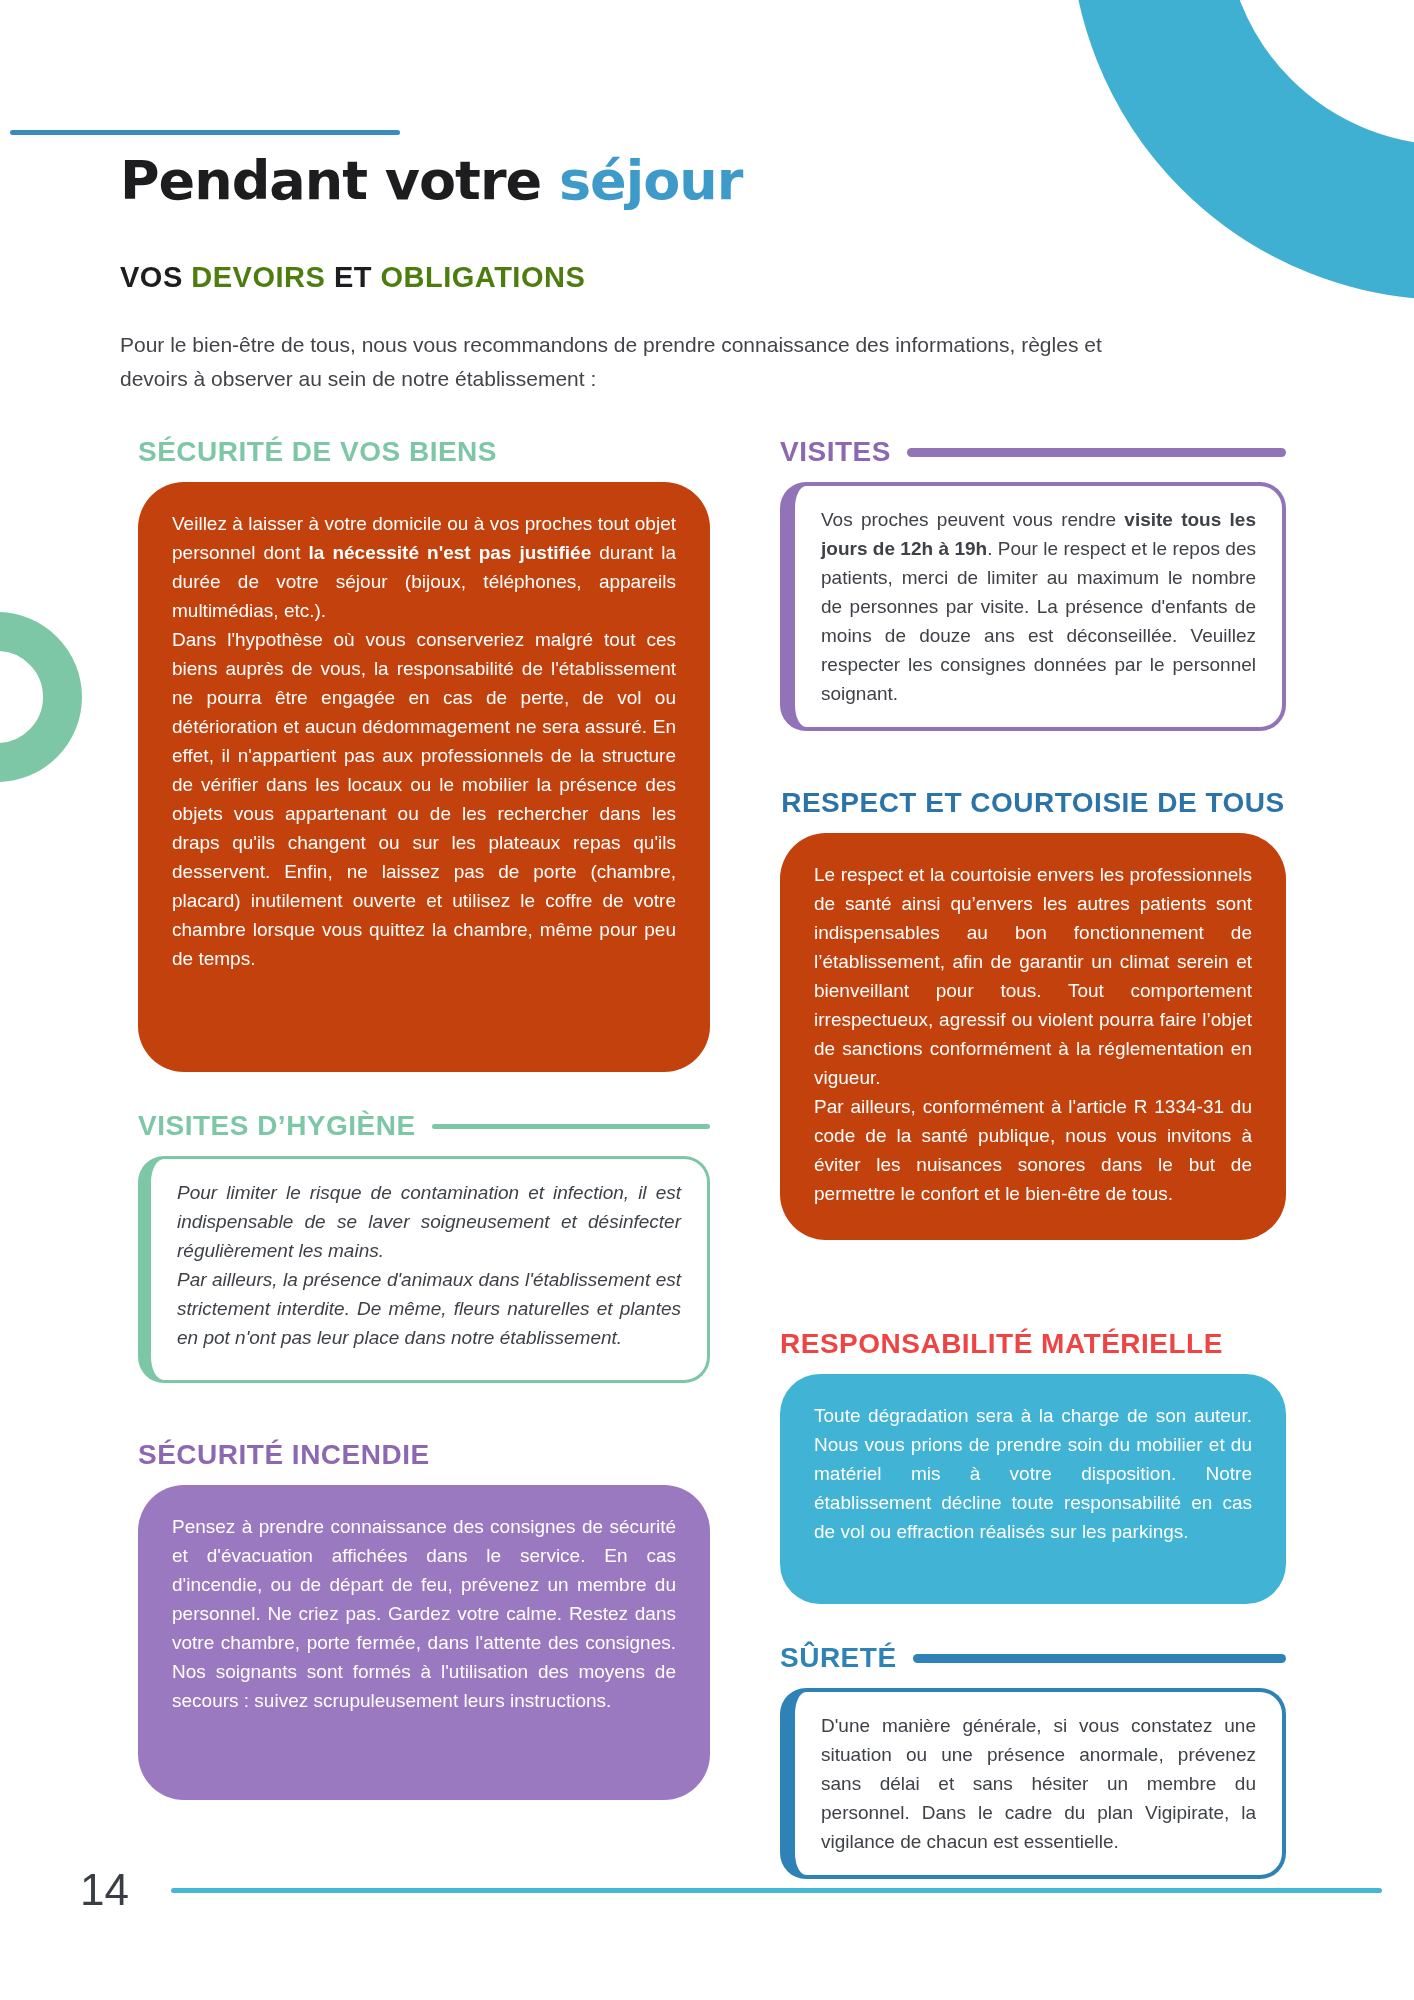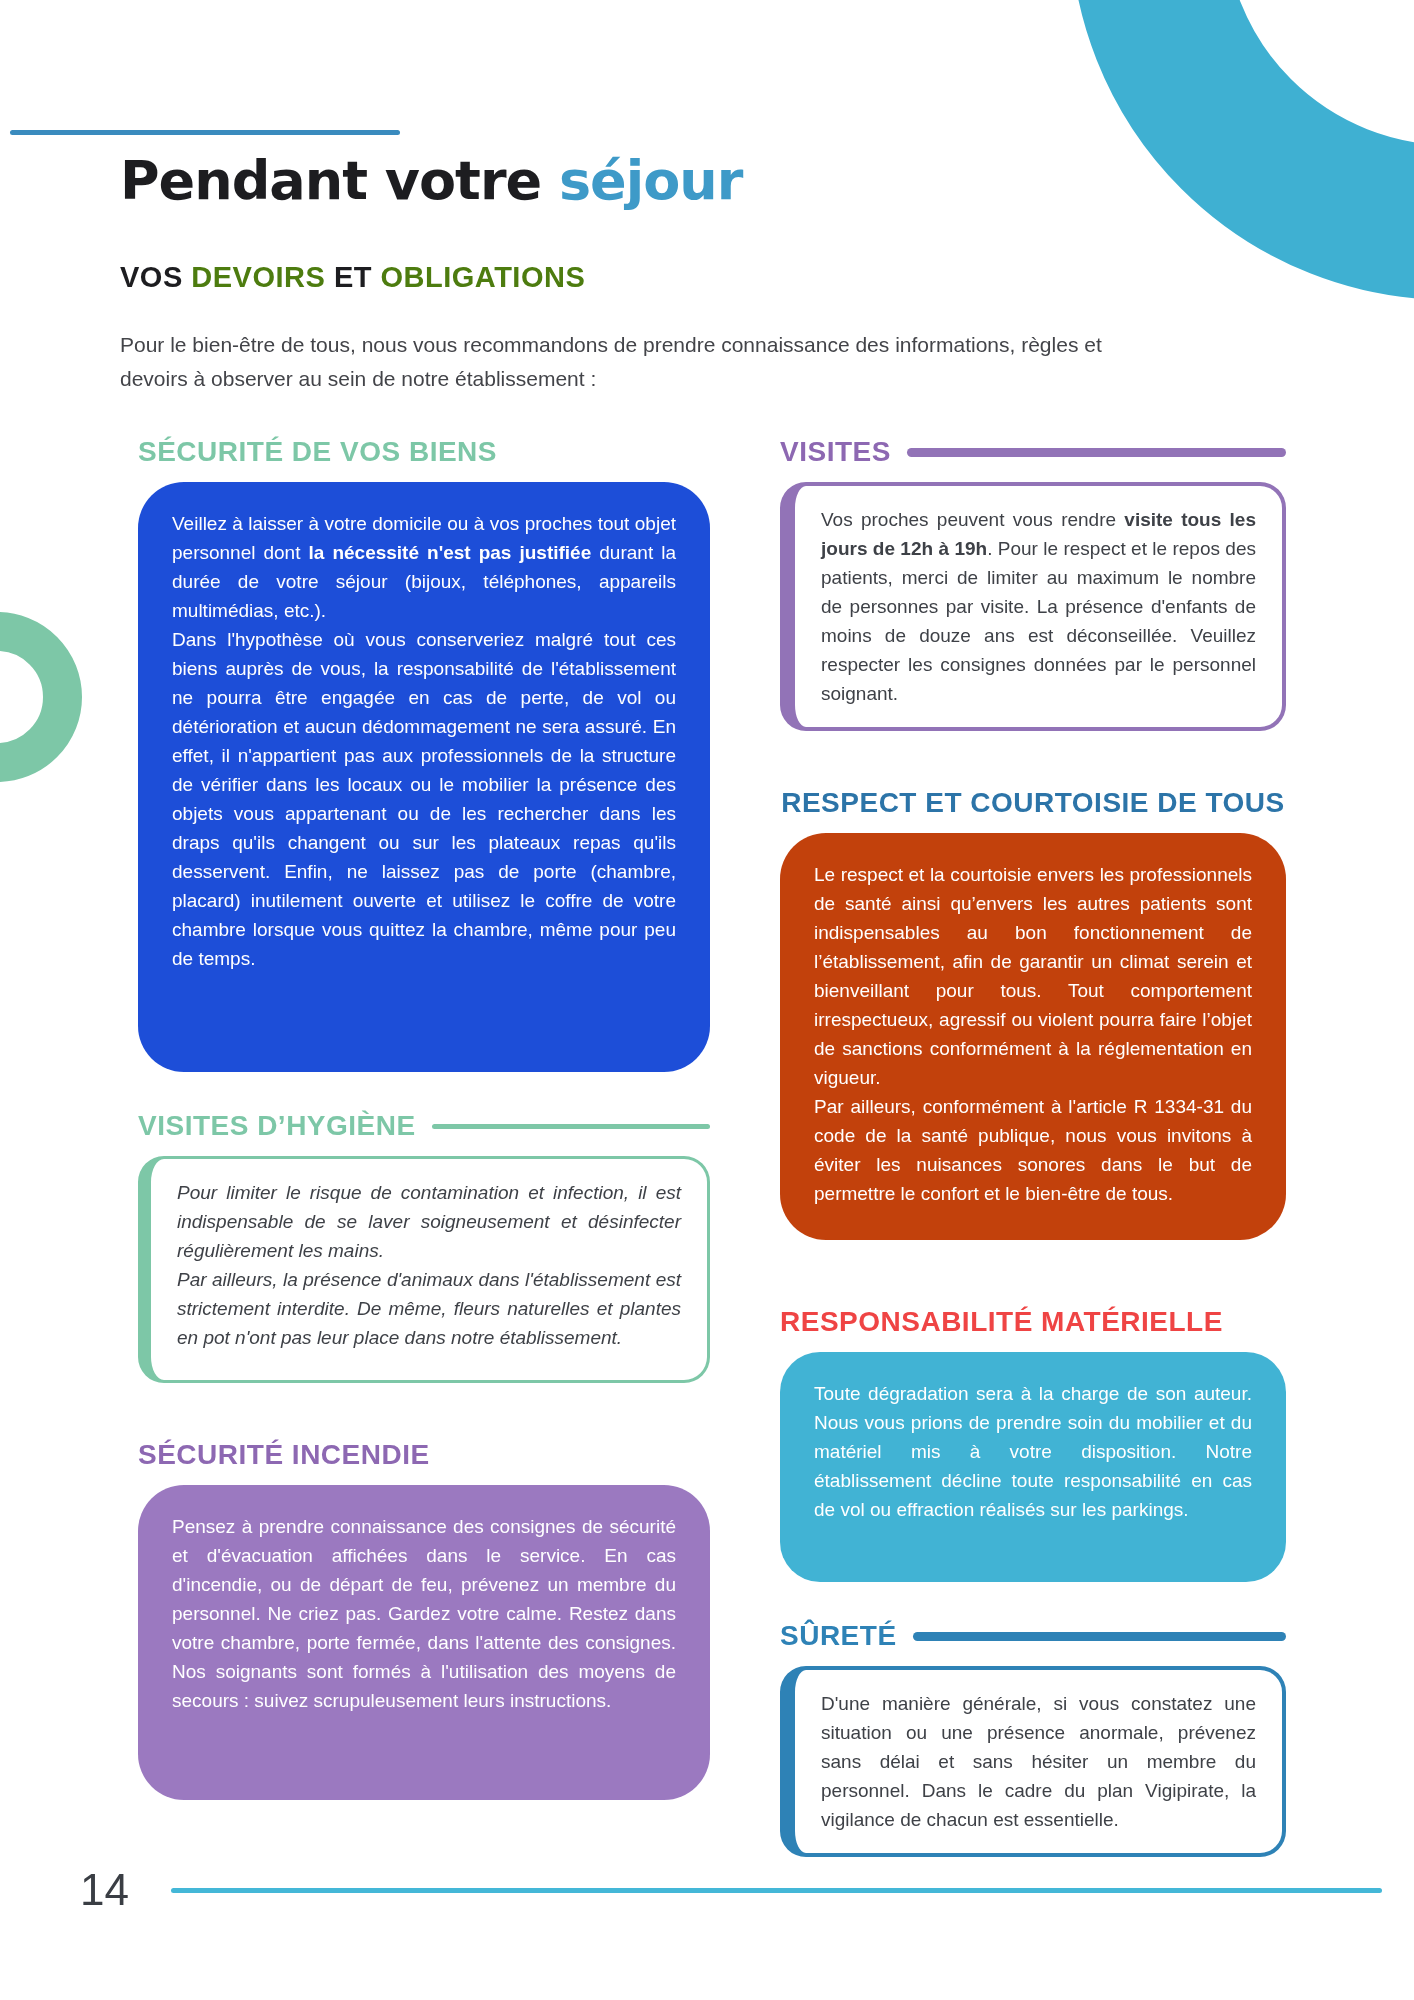--- a/index.html
+++ b/index.html
@@ -41,33 +41,33 @@
   .h-row { display:flex; align-items:center; gap:16px; }
   .rule { flex:1; border-radius:5px; }
   .rule-green  { height:5px; background:#7dc7a7; }
   .rule-purple { height:9px; background:#9273b7; }
   .rule-blue   { height:9px; background:#2e82b6; }
 
   .box { margin-top:14px; box-sizing:border-box; font-size:19px; line-height:29px;
     text-align:justify; }
   .box p { margin:0; }
   .fill { color:#ffffff; padding:27px 34px; border-radius:46px; }
-  .fill-green  { background:#1d4ed8; min-height:590px; }
+  .fill-green  { background:#c2410c; min-height:590px; }
   .fill-purple { background:#9b79c0; min-height:315px; }
   .fill-blue   { background:#c2410c; min-height:407px; }
   .fill-cyan   { background:#41b3d4; min-height:230px; border-radius:40px; }
   .outline { background:#ffffff; color:#3e4147; border-radius:26px; padding:19px 26px; }
   .outline-green  { border:3px solid #7dc7a7; border-left-width:13px; min-height:227px;font-style:italic; }
   .outline-purple { border:4px solid #9273b7; border-left-width:15px; min-height:212px; }
   .outline-blue   { border:4px solid #2e82b6; border-left-width:15px; min-height:167px; }
 
   .sec-biens      { margin-bottom:38px; }
   .sec-hygiene    { margin-bottom:56px; }
   .sec-visites    { margin-bottom:56px; }
-  .sec-respect    { margin-bottom:66px; }
+  .sec-respect    { margin-bottom:88px; }
   .sec-materielle { margin-bottom:38px; }
 
   
   .footer { position:absolute; left:80px; right:70px; top:1866px;
     display:flex; align-items:center; }
   .page-num { font-size:44px; line-height:48px; color:#3a3e44; }
   .footer-rule { flex:1; height:5px; background:#44b7d7; border-radius:3px; margin-left:42px; }
 </style>
 </head>
 <body>

